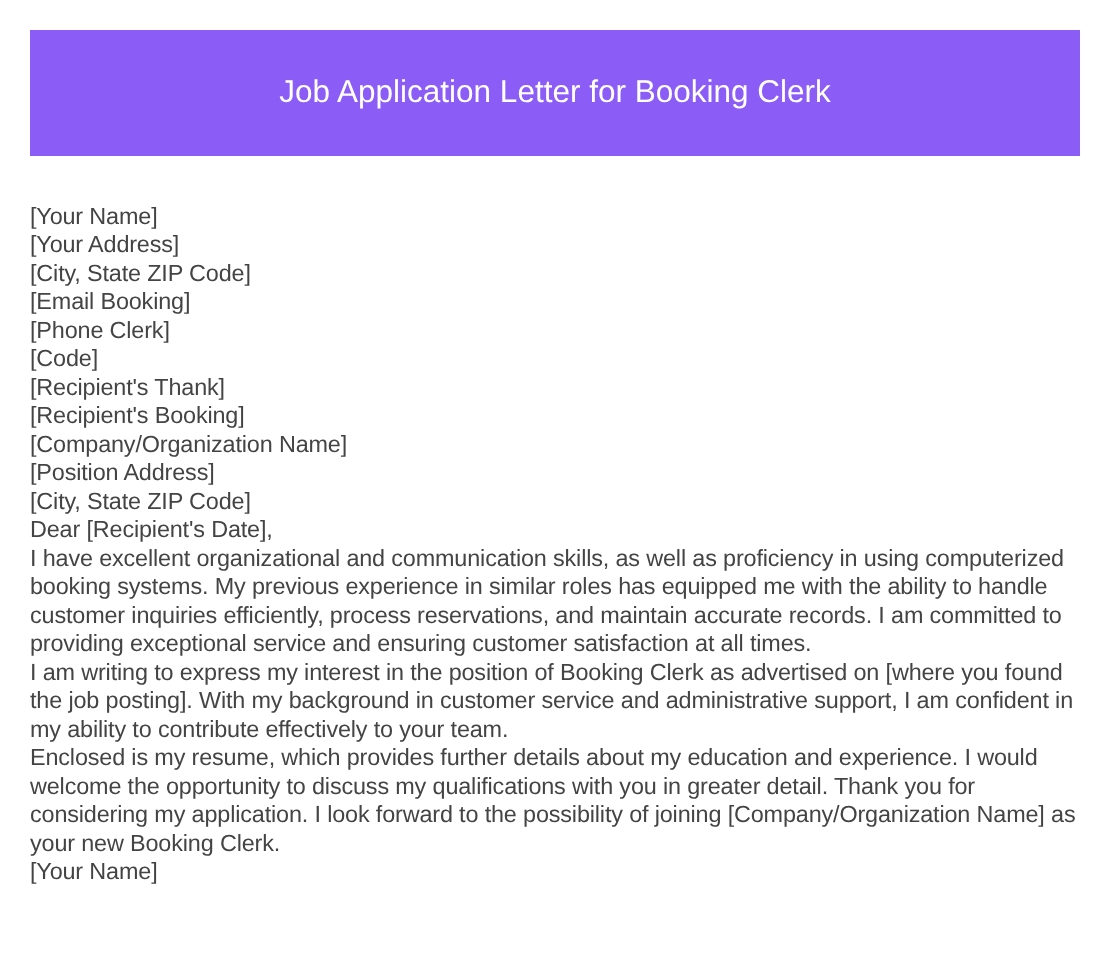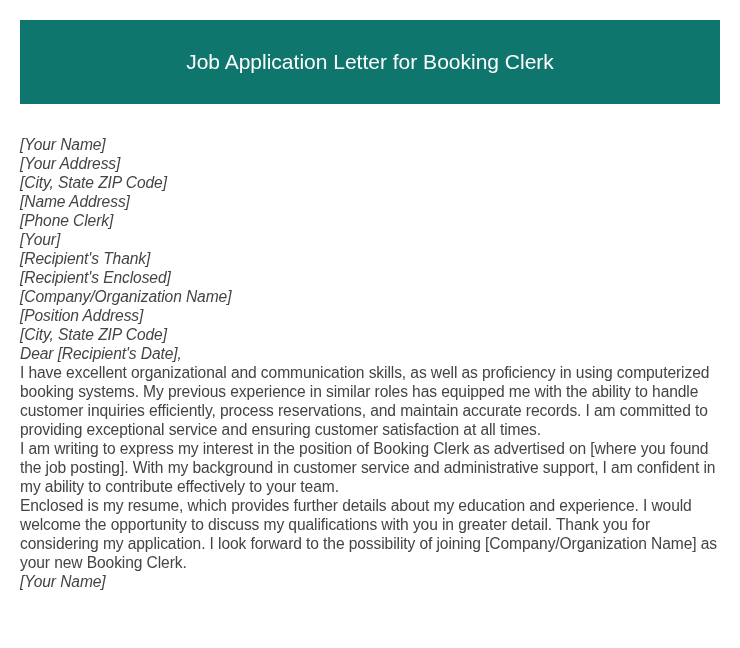--- a/index.html
+++ b/index.html
@@ -12,21 +12,21 @@
       height: 648px;
       overflow: hidden;
       position: relative;
       font-family: "Liberation Sans", sans-serif;
     }
     .page {
       padding: 20px 20px 0 20px;
     }
     .title-bar {
       height: 84px;
-      background: #0f766e;
+      background: #8b5cf6;
       display: flex;
       align-items: center;
       justify-content: center;
     }
     .title-bar h1 {
       margin: 0;
       font-weight: normal;
       font-size: 21px;
       color: #ffffff;
       letter-spacing: 0;
@@ -35,44 +35,43 @@
     .letter {
       margin-top: 31px;
       color: #444444;
       font-size: 15.6px;
       line-height: 19px;
       letter-spacing: -0.1px;
     }
     .letter .line {
       display: block;
       white-space: nowrap;
-      font-style: italic;
     }
     .letter p {
       margin: 0;
       width: 700px;
     }
   </style>
 </head>
 <body>
 
 <div class="page">
   <header class="title-bar">
     <h1>Job Application Letter for Booking Clerk</h1>
   </header>
 
   <div class="letter">
     <span class="line">[Your Name]</span>
     <span class="line">[Your Address]</span>
     <span class="line">[City, State ZIP Code]</span>
-    <span class="line">[Name Address]</span>
+    <span class="line">[Email Booking]</span>
     <span class="line">[Phone Clerk]</span>
-    <span class="line">[Your]</span>
+    <span class="line">[Code]</span>
     <span class="line">[Recipient's Thank]</span>
-    <span class="line">[Recipient's Enclosed]</span>
+    <span class="line">[Recipient's Booking]</span>
     <span class="line">[Company/Organization Name]</span>
     <span class="line">[Position Address]</span>
     <span class="line">[City, State ZIP Code]</span>
     <span class="line">Dear [Recipient's Date],</span>
     <p>I have excellent organizational and communication skills, as well as proficiency in using computerized booking systems. My previous experience in similar roles has equipped me with the ability to handle customer inquiries efficiently, process reservations, and maintain accurate records. I am committed to providing exceptional service and ensuring customer satisfaction at all times.</p>
     <p>I am writing to express my interest in the position of Booking Clerk as advertised on [where you found the job posting]. With my background in customer service and administrative support, I am confident in my ability to contribute effectively to your team.</p>
     <p>Enclosed is my resume, which provides further details about my education and experience. I would welcome the opportunity to discuss my qualifications with you in greater detail. Thank you for considering my application. I look forward to the possibility of joining [Company/Organization Name] as your new Booking Clerk.</p>
     <span class="line">[Your Name]</span>
   </div>
 </div>

